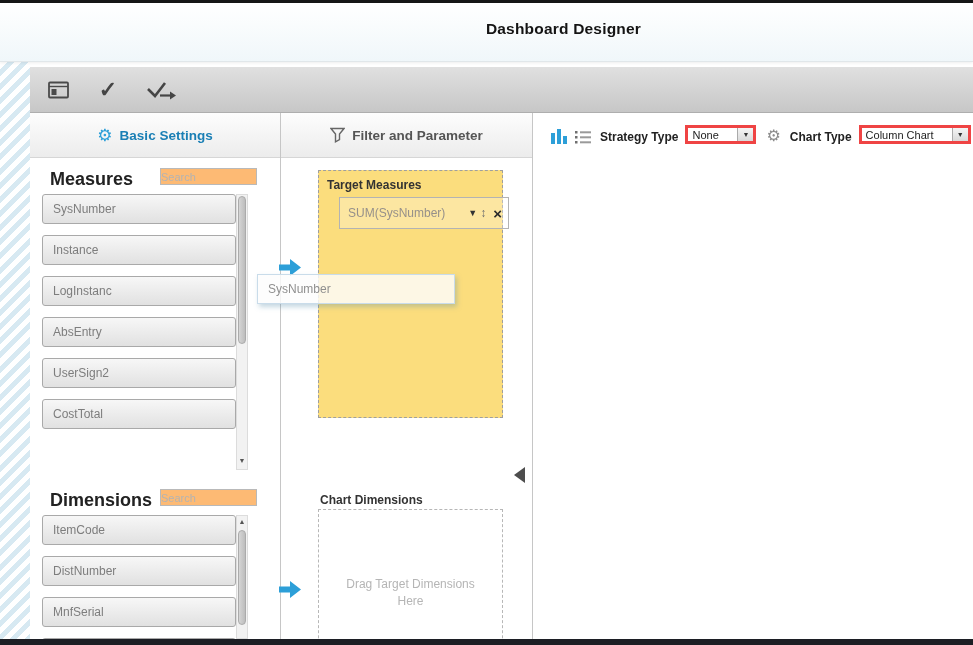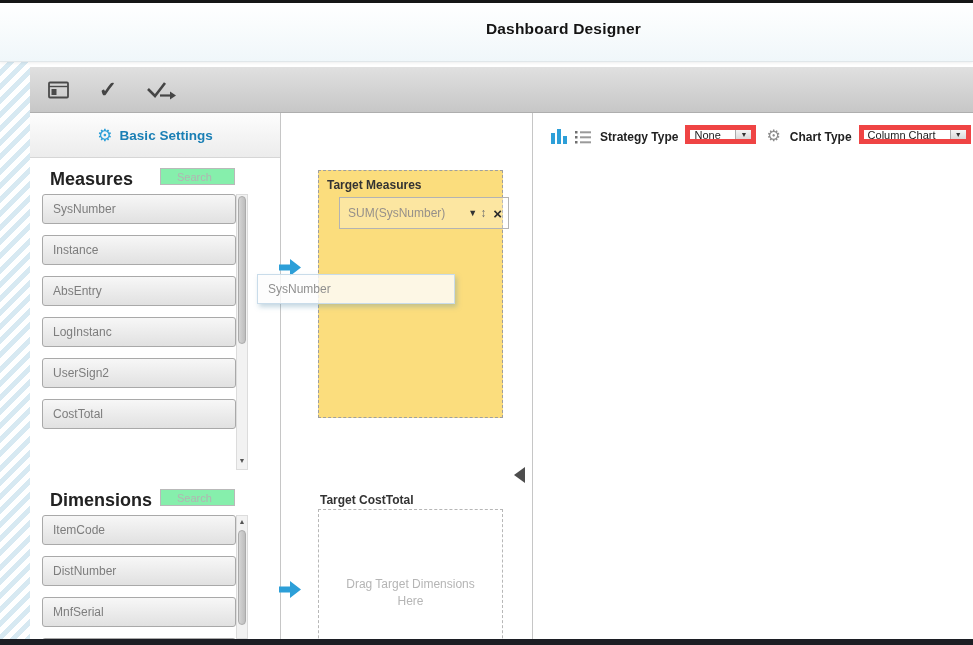--- a/index.html
+++ b/index.html
@@ -27,22 +27,22 @@
   #middle-panel { left:281px; width:252px; height:527px; border-right:1px solid #c6c6c6; overflow:hidden; }
   #right-panel  { left:533px; width:440px; height:527px; }
 
   .panel-header { height:45px; background:linear-gradient(#fdfdfd,#ececec); border-bottom:1px solid #d6d6d6;
                   display:flex; align-items:center; justify-content:center; gap:7px; cursor:pointer; }
   .ph-left-text { color:#1a7fb5; font-weight:bold; font-size:13.5px; }
   .ph-mid-text  { color:#555;    font-weight:bold; font-size:13.5px; }
   .gear-blue { color:#2d9fd8; font-size:17px; line-height:1; }
 
   .sec-label { position:absolute; left:20px; font-size:18px; font-weight:bold; color:#222; }
-  .search { position:absolute; left:130px; width:75px; height:17px; border:1px solid #b9b9b9;
-            font-size:11px; padding:0 16px; color:#444; font-family:inherit; background:#86efac; }
+  .search { position:absolute; left:130px; width:97px; height:17px; border:1px solid #b9b9b9;
+            font-size:11px; padding:0 0; color:#444; font-family:inherit; background:#fdba74; }
   .search::placeholder { color:#b3b3b3; }
 
   .mlist { position:absolute; left:12px; width:194px; }
   .litem { height:30px; margin-bottom:11px; border:1px solid #a9a9a9; border-radius:3px;
            background:linear-gradient(#f7f7f7,#e1e1e1); color:#7d7d7d; font-size:12px;
            line-height:28px; padding-left:10px; cursor:pointer; }
   .vscroll { position:absolute; left:206px; width:12px; background:#f2f2f2; border:1px solid #dcdcdc; }
   .vthumb { position:absolute; left:1px; width:8px; border:1px solid #ababab; border-radius:4px;
             background:linear-gradient(90deg,#d6d6d6,#bdbdbd); cursor:pointer; }
   .varrow { position:absolute; left:0; right:0; text-align:center; font-size:7px; color:#555; cursor:pointer; }
@@ -66,21 +66,21 @@
                 background:rgba(252,252,252,0.82); border:1px solid #c9dcea;
                 box-shadow:2px 3px 5px rgba(90,140,170,0.35); font-size:12px; color:#8f8f8f;
                 line-height:28px; padding-left:10px; z-index:30; }
   .blue-arrow { position:absolute; z-index:25; }
   #collapse-handle { position:absolute; left:514px; top:467px; width:0; height:0;
                      border-top:8px solid transparent; border-bottom:8px solid transparent;
                      border-right:11px solid #4d4d4d; z-index:5; cursor:pointer; }
 
   .chart-toolbar { display:flex; align-items:flex-end; gap:7px; padding:12px 0 0 18px; }
   .ct-label { font-size:12px; font-weight:bold; color:#222; margin-left:2px; white-space:nowrap; }
-  .select { height:19px; border:5px solid #ef4444; background:#fff; display:flex; align-items:center; cursor:pointer; }
+  .select { height:19px; border:3px solid #ef4444; background:#fff; display:flex; align-items:center; cursor:pointer; }
   .select .sel-text { flex:1; padding:0 4px; font-size:11px; color:#222; white-space:nowrap; overflow:hidden; }
   .select .sel-btn { width:16px; align-self:stretch; border-left:1px solid #aaa;
                      background:linear-gradient(#f5f5f5,#d9d9d9); display:flex; align-items:center;
                      justify-content:center; font-size:7px; color:#333; }
   #sel-strategy { width:71px; }
   #sel-chart { width:112px; }
   .gear-gray { color:#8c8c8c; font-size:16px; line-height:1; margin-left:3px; cursor:pointer; }
 
   .bottombar { position:absolute; left:0; top:639px; width:973px; height:6px; background:#1c1e24; z-index:40; }
 </style>
@@ -120,22 +120,22 @@
     <span class="gear-blue">⚙</span>
     <span class="ph-left-text">Basic Settings</span>
   </div>
 
   <div class="sec-label" style="top:56px">Measures</div>
   <input class="search" style="top: 55px;" placeholder="Search">
 
   <div class="mlist" style="top:81px">
     <div class="litem">SysNumber</div>
     <div class="litem">Instance</div>
+    <div class="litem">LogInstanc</div>
     <div class="litem">AbsEntry</div>
-    <div class="litem">LogInstanc</div>
     <div class="litem">UserSign2</div>
     <div class="litem">CostTotal</div>
   </div>
   <div class="vscroll" style="top:81px;height:276px">
     <div class="vthumb" style="top:1px;height:148px"></div>
     <div class="varrow" style="top:262px">▼</div>
   </div>
 
   <div class="sec-label" style="top:377px">Dimensions</div>
   <input class="search" style="top: 376px;" placeholder="Search">
@@ -146,32 +146,38 @@
     <div class="litem">MnfSerial</div>
     <div class="litem"></div>
   </div>
   <div class="vscroll" style="top:402px;height:124px">
     <div class="varrow" style="top:2px">▲</div>
     <div class="vthumb" style="top:14px;height:95px"></div>
   </div>
 </div>
 
 <div class="panel" id="middle-panel">
+  <div class="panel-header">
+    <svg width="15" height="16" viewBox="0 0 15 16">
+      <path d="M1 1.5 H14 L9.5 7 V12.5 L5.5 14.8 V7 Z" fill="none" stroke="#666" stroke-width="1.4"></path>
+    </svg>
+    <span class="ph-mid-text">Filter and Parameter</span>
+  </div>
 
   <div id="tm-zone">
     <div class="zone-label">Target Measures</div>
     <div class="chip">
       <span class="chip-text">SUM(SysNumber)</span>
       <span class="chip-caret">▼</span>
       <span class="chip-sort">↕</span>
       <span class="chip-x">×</span>
     </div>
   </div>
 
-  <div class="dropzone-label" style="left:39px;top:380px">Target CostTotal</div>
+  <div class="dropzone-label" style="left:39px;top:380px">Chart Dimensions</div>
   <div id="td-zone">
     <div class="td-text">Drag Target Dimensions Here</div>
   </div>
 </div>
 
 <div class="panel" id="right-panel">
   <div class="chart-toolbar">
     <svg width="17" height="16" viewBox="0 0 17 16" style="cursor:pointer">
       <rect x="0" y="5" width="4" height="11" fill="#2d9fd8"></rect>
       <rect x="6" y="1" width="4" height="15" fill="#2d9fd8"></rect>

